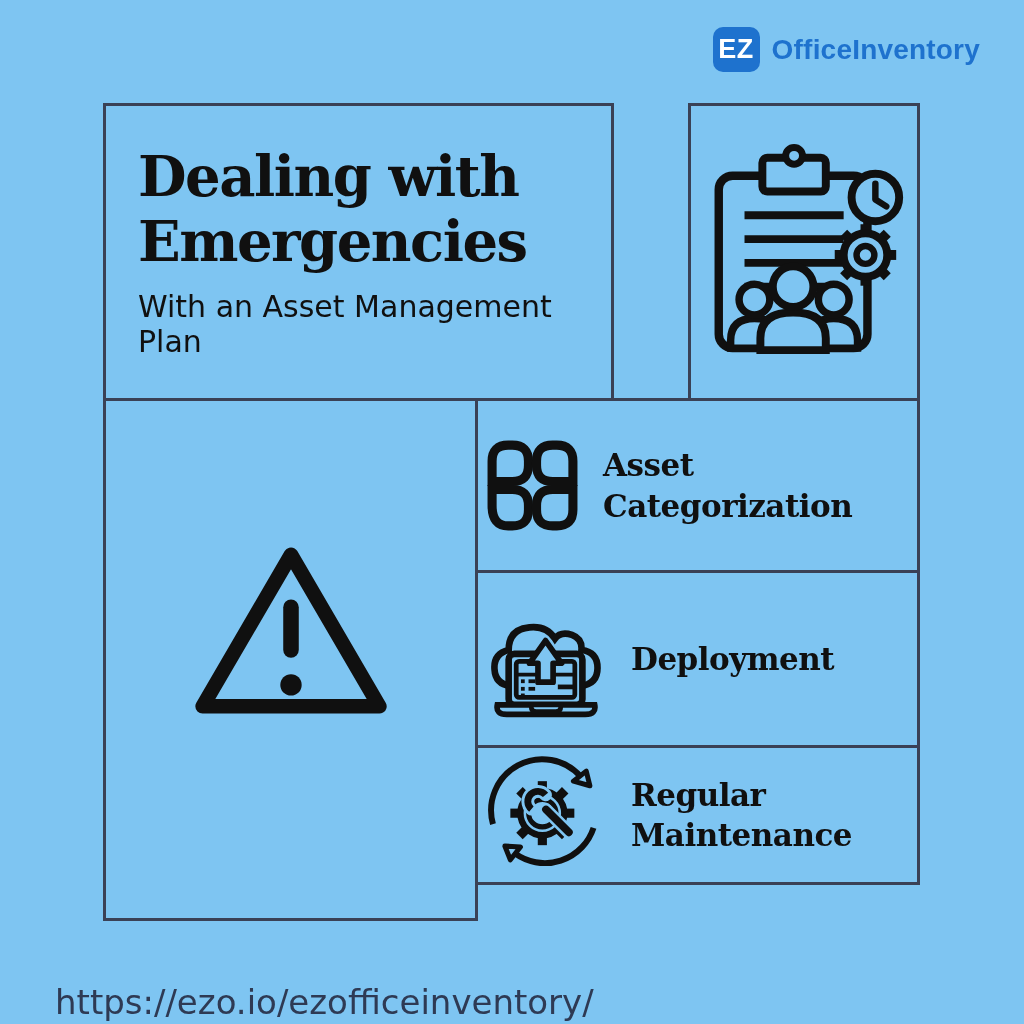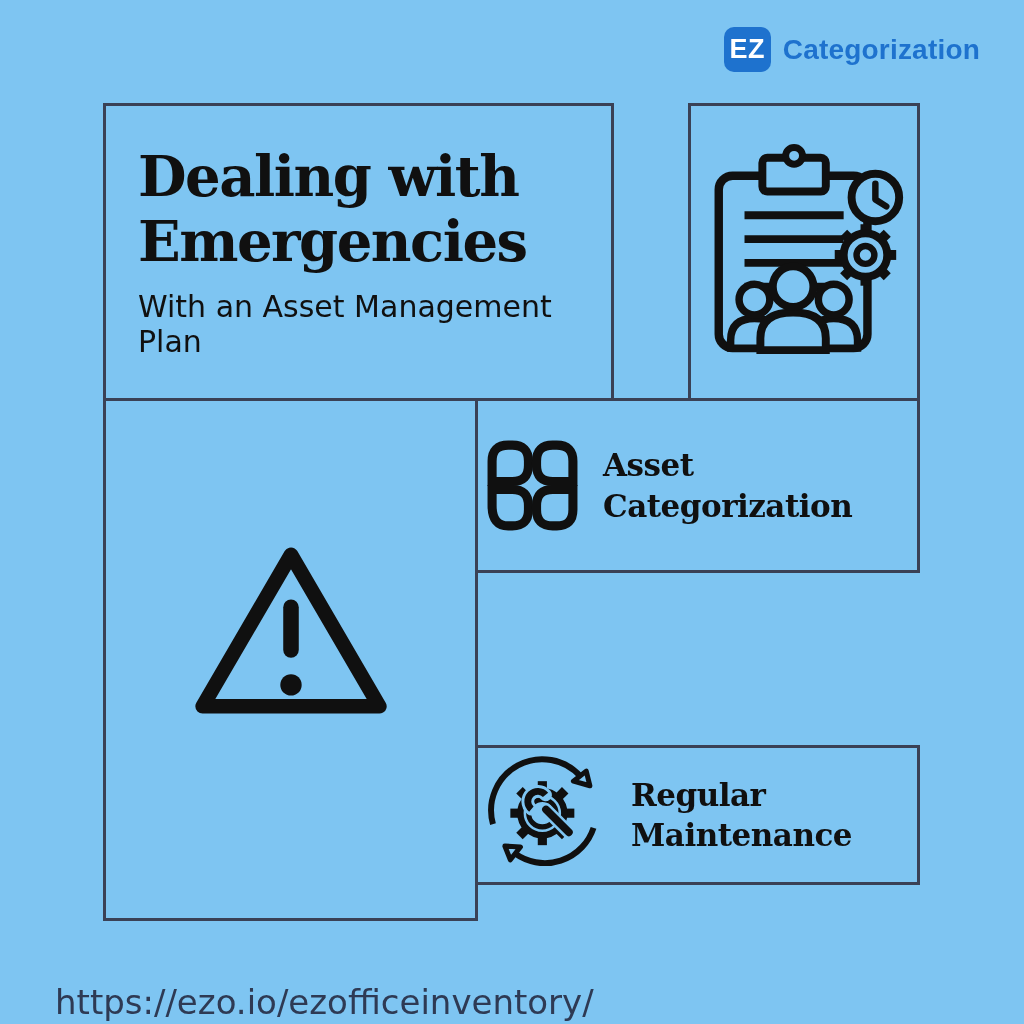--- a/index.html
+++ b/index.html
@@ -52,21 +52,21 @@
 </style>
 </head>
 <body>
 
 <div class="canvas">
 
   <div class="logo">
     <div class="logo-badge">
       <span>EZ</span>
     </div>
-    <div class="logo-text">Categorization</div>
+    <div class="logo-text">OfficeInventory</div>
   </div>
 
   <div class="frame">
 
     <div class="cell cell-title">
       <div class="title">Dealing with Emergencies</div>
       <div class="subtitle">With an Asset Management Plan</div>
     </div>
 
     <div class="cell cell-clipboard">
@@ -116,20 +116,42 @@
         <svg width="97" height="97" viewBox="0 0 96 96">
           <path class="stroke" stroke-width="9" d="M8 44 V24 Q8 8 24 8 H28 Q44 8 44 24 V28 Q44 44 28 44 Z"></path>
           <path class="stroke" stroke-width="9" d="M88 44 H68 Q52 44 52 28 V24 Q52 8 68 8 H72 Q88 8 88 24 Z"></path>
           <path class="stroke" stroke-width="9" d="M8 52 H28 Q44 52 44 68 V72 Q44 88 28 88 H24 Q8 88 8 68 Z"></path>
           <path class="stroke" stroke-width="9" d="M88 52 V72 Q88 88 72 88 H68 Q52 88 52 72 V68 Q52 52 68 52 Z"></path>
         </svg>
       </div>
       <div class="item-label">Asset Categorization</div>
     </div>
 
+    <div class="cell row row2">
+      <div class="icon-wrap" style="width:128px">
+        <svg width="128" height="121" viewBox="0 0 135 128">
+          <path class="stroke" stroke-width="7" d="M34 92 Q14 92 13 74 Q12 58 28 54 Q28 32 50 30 Q68 28 77 42 Q83 34 95 38 Q106 42 105 54 Q122 56 122 73 Q122 90 104 92 Z"></path>
+          <rect class="bgfill" x="28" y="58" width="78" height="54" rx="6" stroke-width="7"></rect>
+          <rect class="stroke" x="36" y="66" width="62" height="38" rx="3" stroke-width="5"></rect>
+          <line class="stroke" x1="36" y1="80" x2="98" y2="80" stroke-width="4"></line>
+          <path class="bgfill" d="M59 88 V68 H50 L67 44 L84 68 H75 V88 Z" stroke-width="6" stroke-linejoin="round"></path>
+          <g class="inkfill">
+            <rect x="41" y="85" width="4" height="4"></rect>
+            <rect x="41" y="93" width="4" height="4"></rect>
+            <rect x="41" y="100" width="4" height="4"></rect>
+          </g>
+          <line class="stroke" x1="49" y1="87" x2="56" y2="87" stroke-width="4"></line>
+          <line class="stroke" x1="49" y1="95" x2="56" y2="95" stroke-width="4"></line>
+          <line class="stroke" x1="80" y1="93" x2="98" y2="93" stroke-width="5"></line>
+          <path class="bgfill" d="M16 112 H119 Q121 122 109 122 H26 Q14 122 16 112 Z" stroke-width="6"></path>
+          <path class="bgfill" d="M52 112 H83 V115 Q83 119 78 119 H57 Q52 119 52 115 Z" stroke-width="5"></path>
+        </svg>
+      </div>
+      <div class="item-label">Deployment</div>
+    </div>
 
     <div class="cell row row3">
       <div class="icon-wrap" style="width:128px">
         <svg width="128" height="128" viewBox="0 0 140 140">
           <path class="stroke" stroke-width="6.5" d="M12 80 A56 56 0 0 1 108 28"></path>
           <path class="stroke" stroke-width="6.5" d="M122 84 A56 56 0 0 1 36 112"></path>
           <path class="bgfill" stroke-width="5.5" stroke-linejoin="round" d="M118 38 L114 22 L100 33 Z"></path>
           <path class="bgfill" stroke-width="5.5" stroke-linejoin="round" d="M25 104 L31 119 L42 105 Z"></path>
           <g class="stroke" stroke-width="10">
             <line x1="90" y1="68" x2="101" y2="68"></line>

